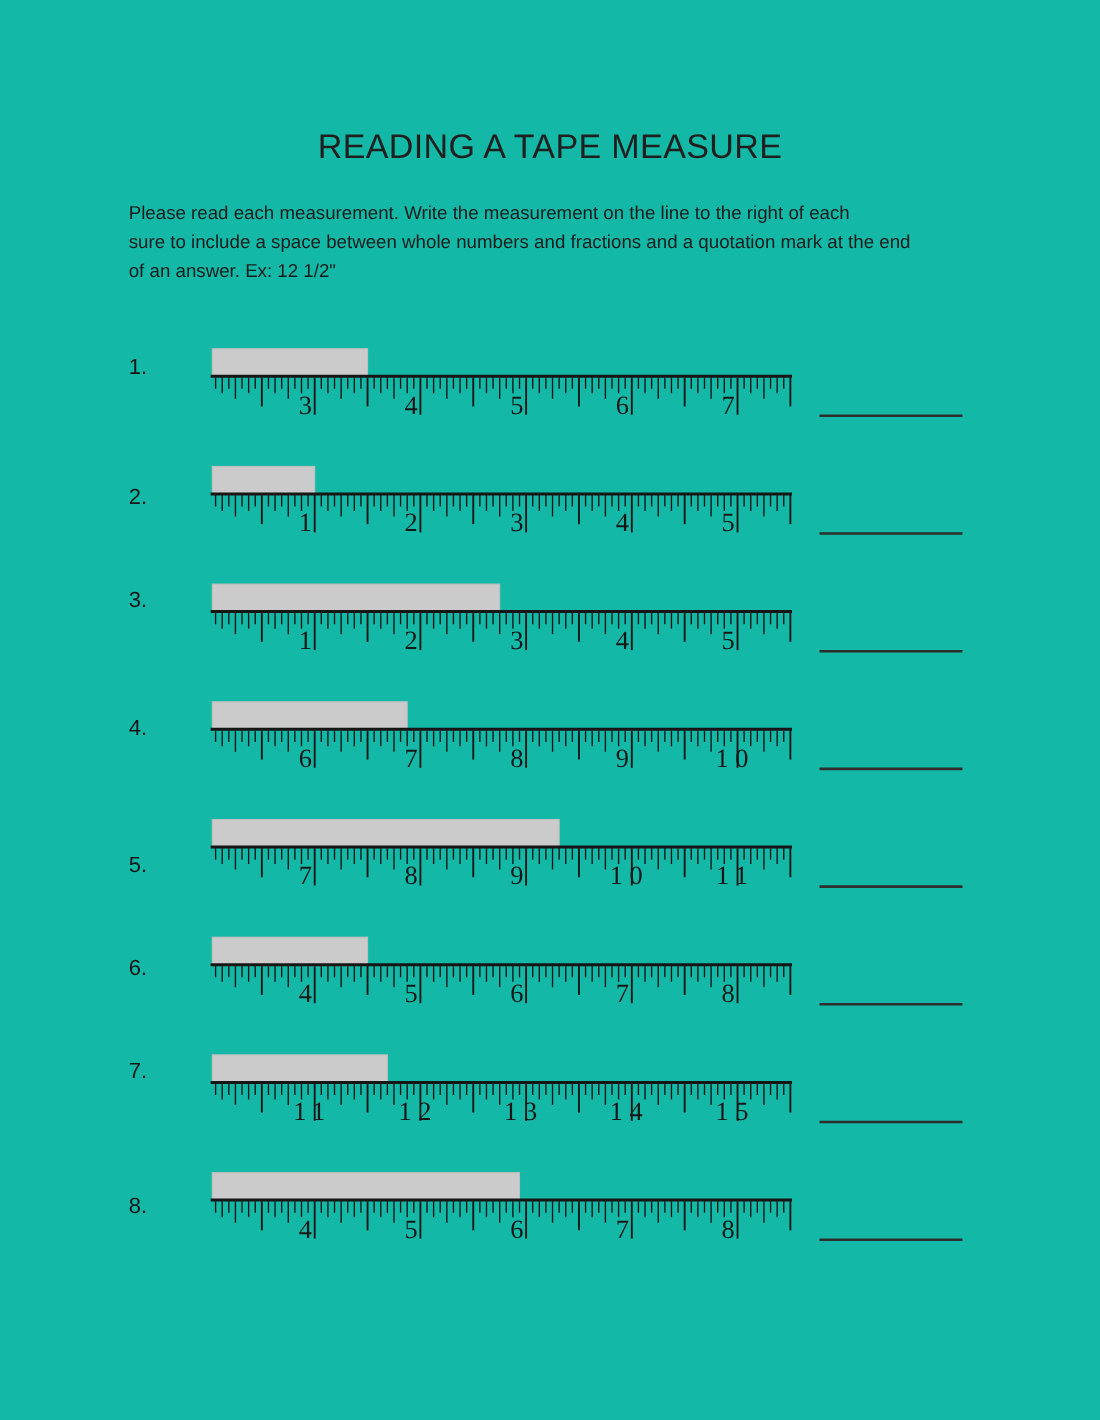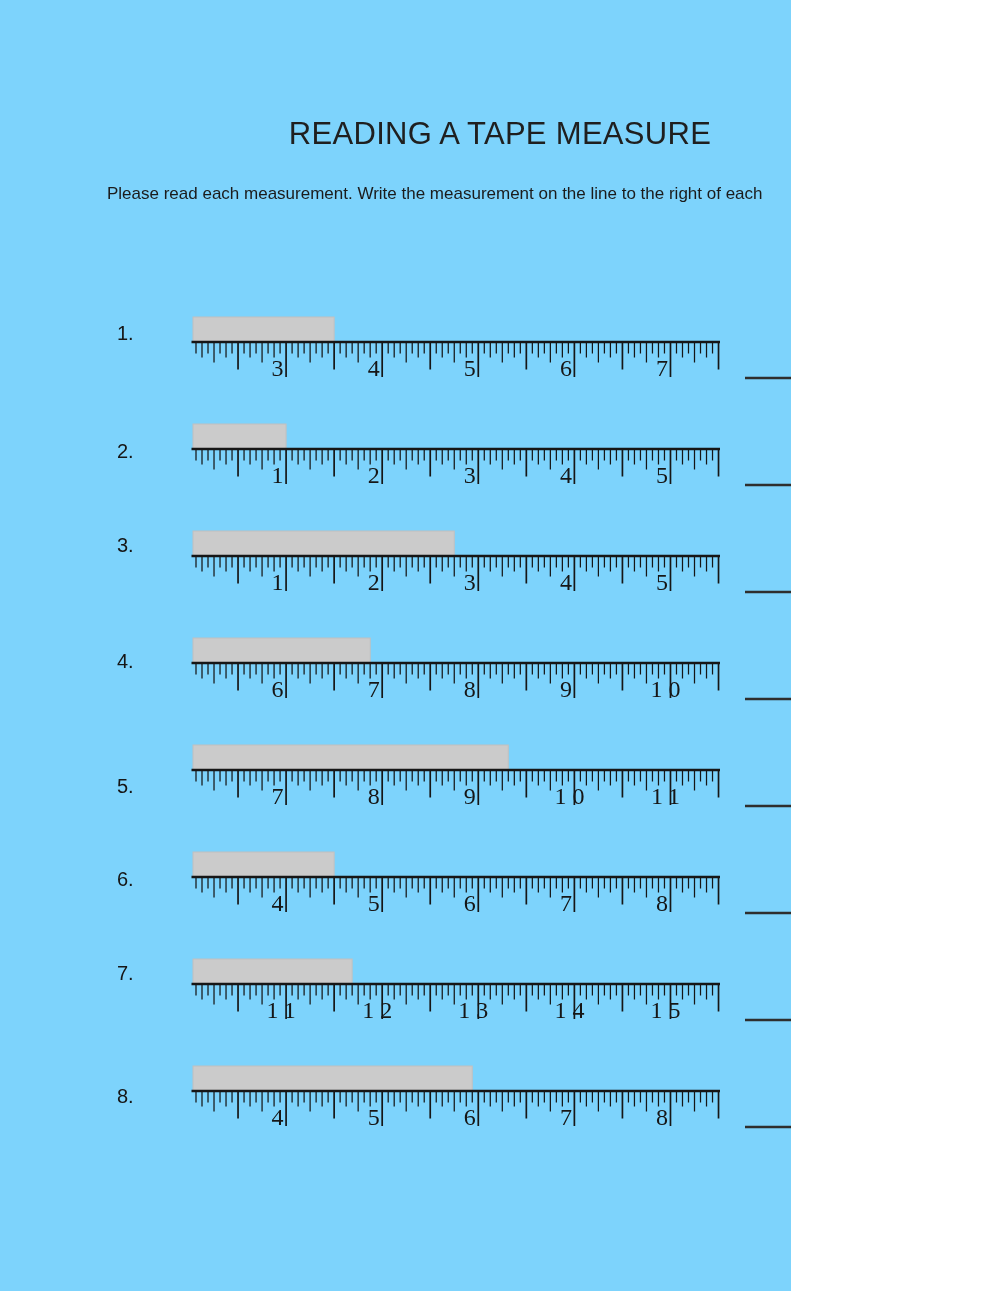--- a/index.html
+++ b/index.html
@@ -1,40 +1,42 @@
 <!DOCTYPE html>
 <html><head>
 <meta charset="utf-8">
 <style>
   html,body { margin:0; padding:0; background:#ffffff; }
   .page {
-    position:relative; width:791px; height:1291px; background:#7dd3fc;
+    position:relative; width:1000px; height:1291px; background:#14b8a6;
     font-family:"Liberation Sans", sans-serif; overflow:hidden;
   }
   .title {
     position:absolute; top:116px; left:0; width:1000px;
     text-align:center; font-size:31px; font-weight:400;
     letter-spacing:0.3px; color:#1f1f1f;
   }
   .instructions {
-    position:absolute; top:181px; left:107px;
+    position:absolute; top:181px; left:117px;
     font-size:17px; line-height:26.3px; color:#1b1b1b;
   }
   .instructions .line { white-space:nowrap; }
   .rulers-svg { position:absolute; left:0; top:0; }
   .item-num   { font-family:"Liberation Sans", sans-serif; font-size:20px; fill:#161616; }
   .ruler-num  { font-family:"Liberation Serif", serif; font-size:24px; fill:#161616; }
 </style>
 </head>
 <body>
 
 <div class="page">
   <div class="title">READING A TAPE MEASURE</div>
   <div class="instructions" id="instructions">
       <div class="line">Please read each measurement. Write the measurement on the line to the right of each</div>
+      <div class="line">sure to include a space between whole numbers and fractions and a quotation mark at the end</div>
+      <div class="line">of an answer. Ex: 12 1/2"</div>
     </div>
   <svg class="rulers-svg" id="rulers-svg" width="1000" height="1291" viewBox="0 0 1000 1291">
       <g>
         <text x="117" y="340" class="item-num">1.</text>
         <rect x="193" y="317" width="141.13800000000003" height="25" fill="#cbcbcb" stroke="#c0c0c0" stroke-width="1"></rect>
         <line x1="191.5" y1="342" x2="720" y2="342" stroke="#161616" stroke-width="2.7"></line>
         <g>
           <line x1="196" y1="343" x2="196" y2="353.5" stroke="#161616" stroke-width="1.25"></line>
           <line x1="202.006" y1="343" x2="202.006" y2="357.5" stroke="#161616" stroke-width="1.25"></line>
           <line x1="208.012" y1="343" x2="208.012" y2="353.5" stroke="#161616" stroke-width="1.25"></line>

